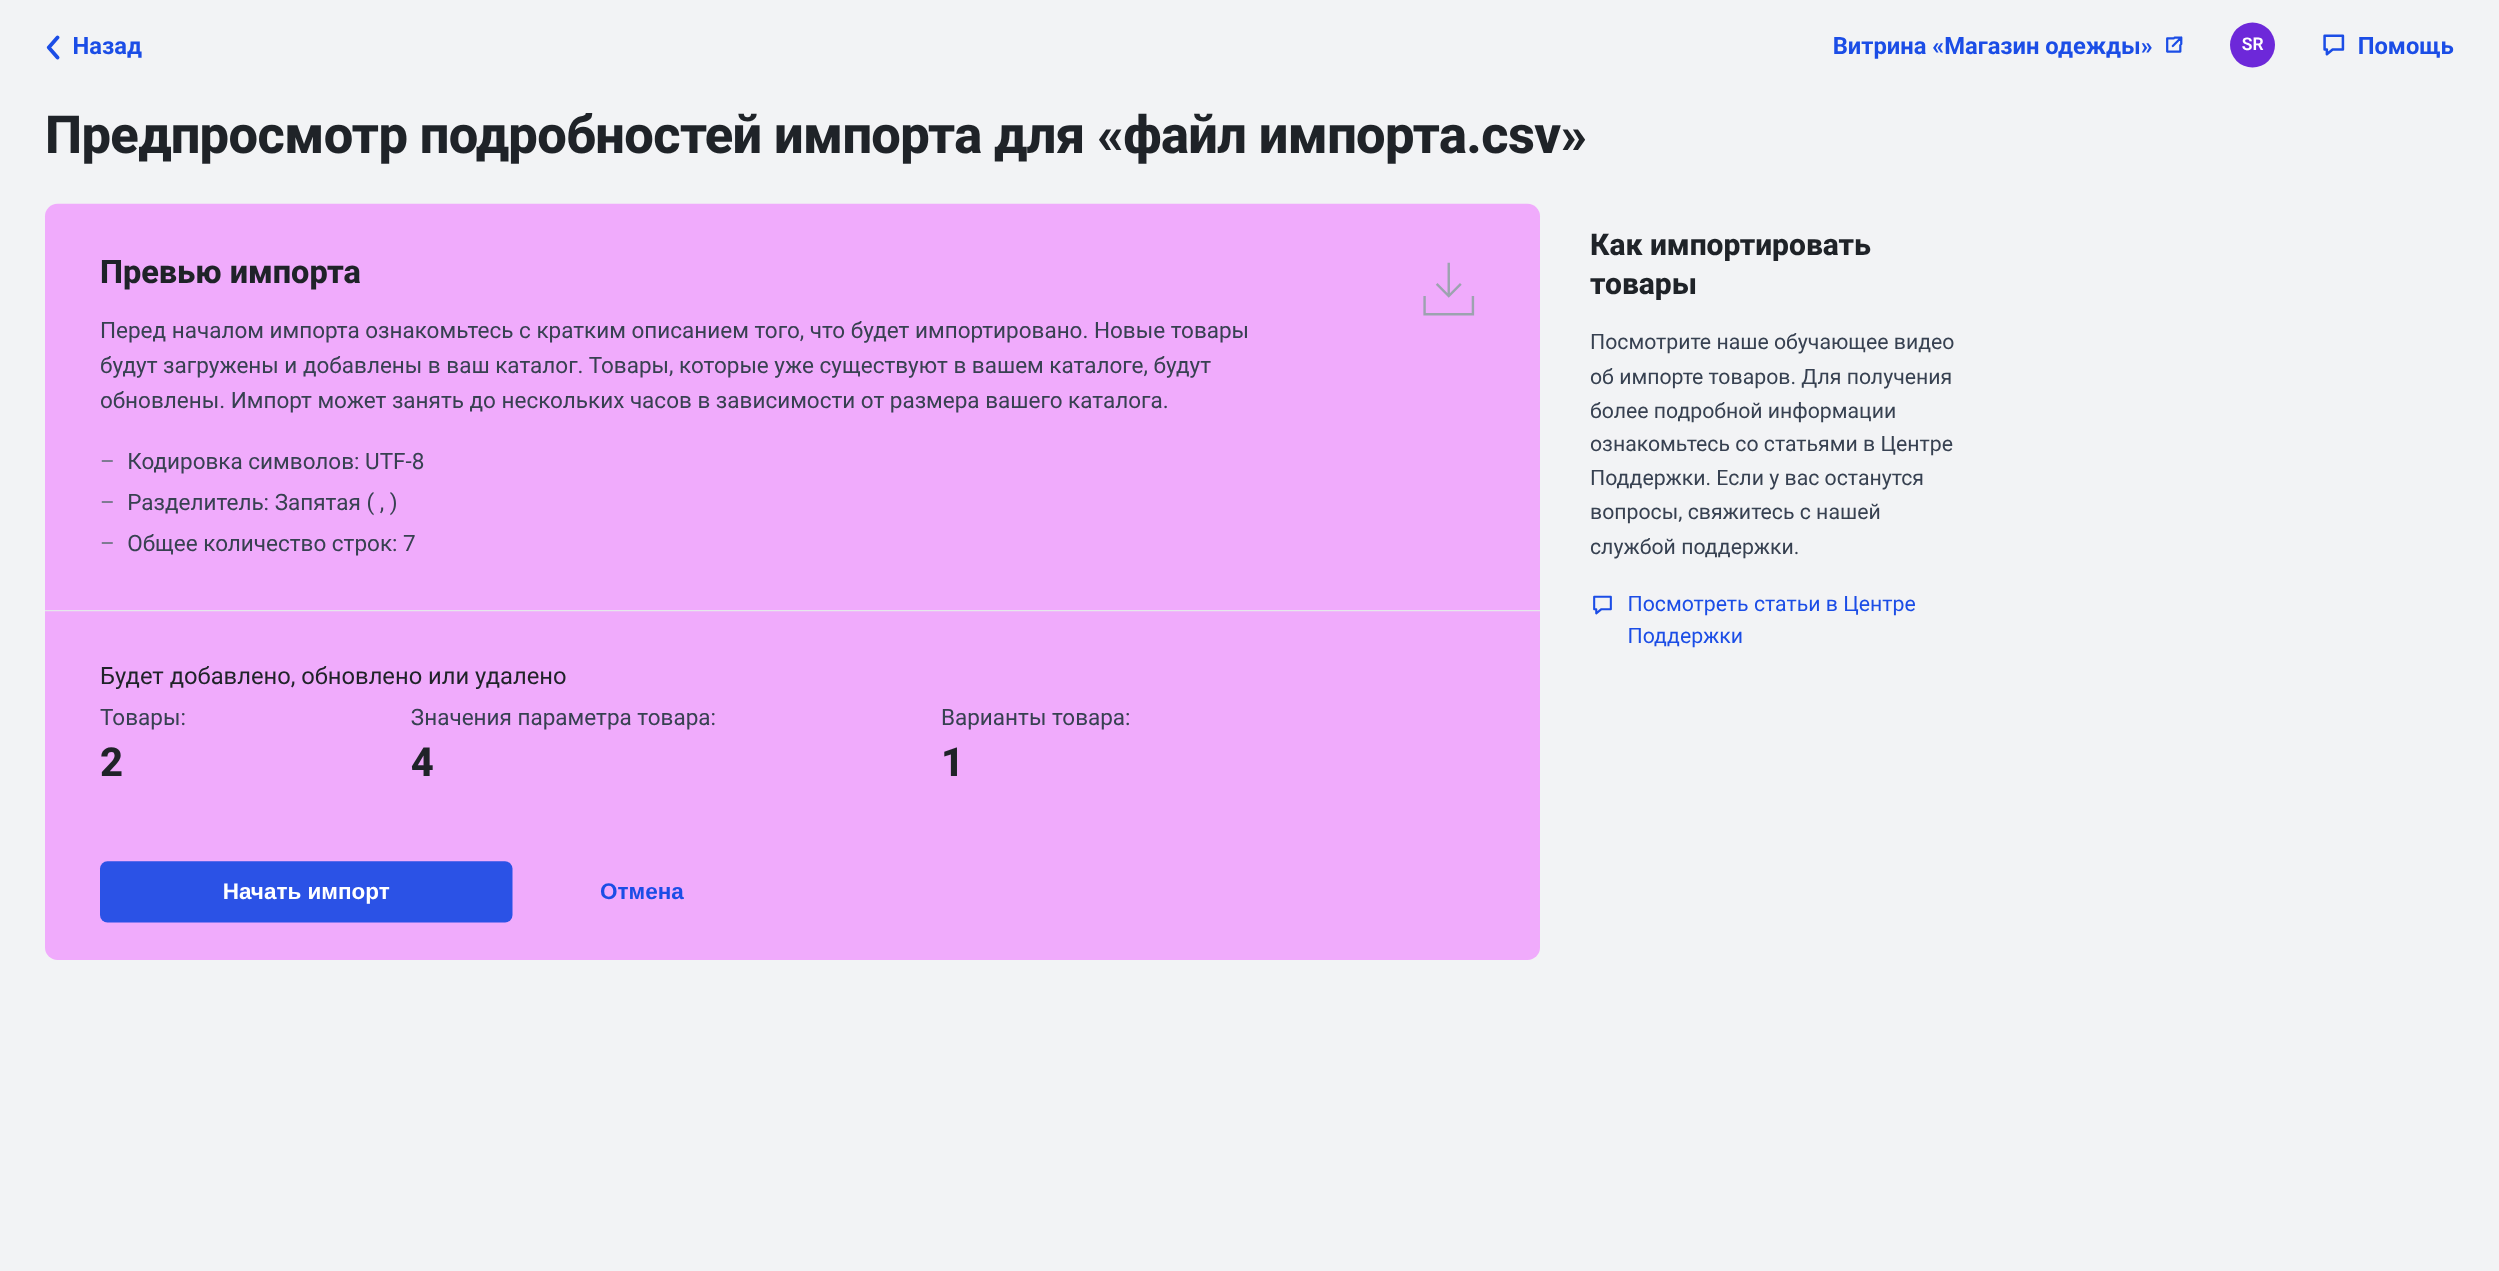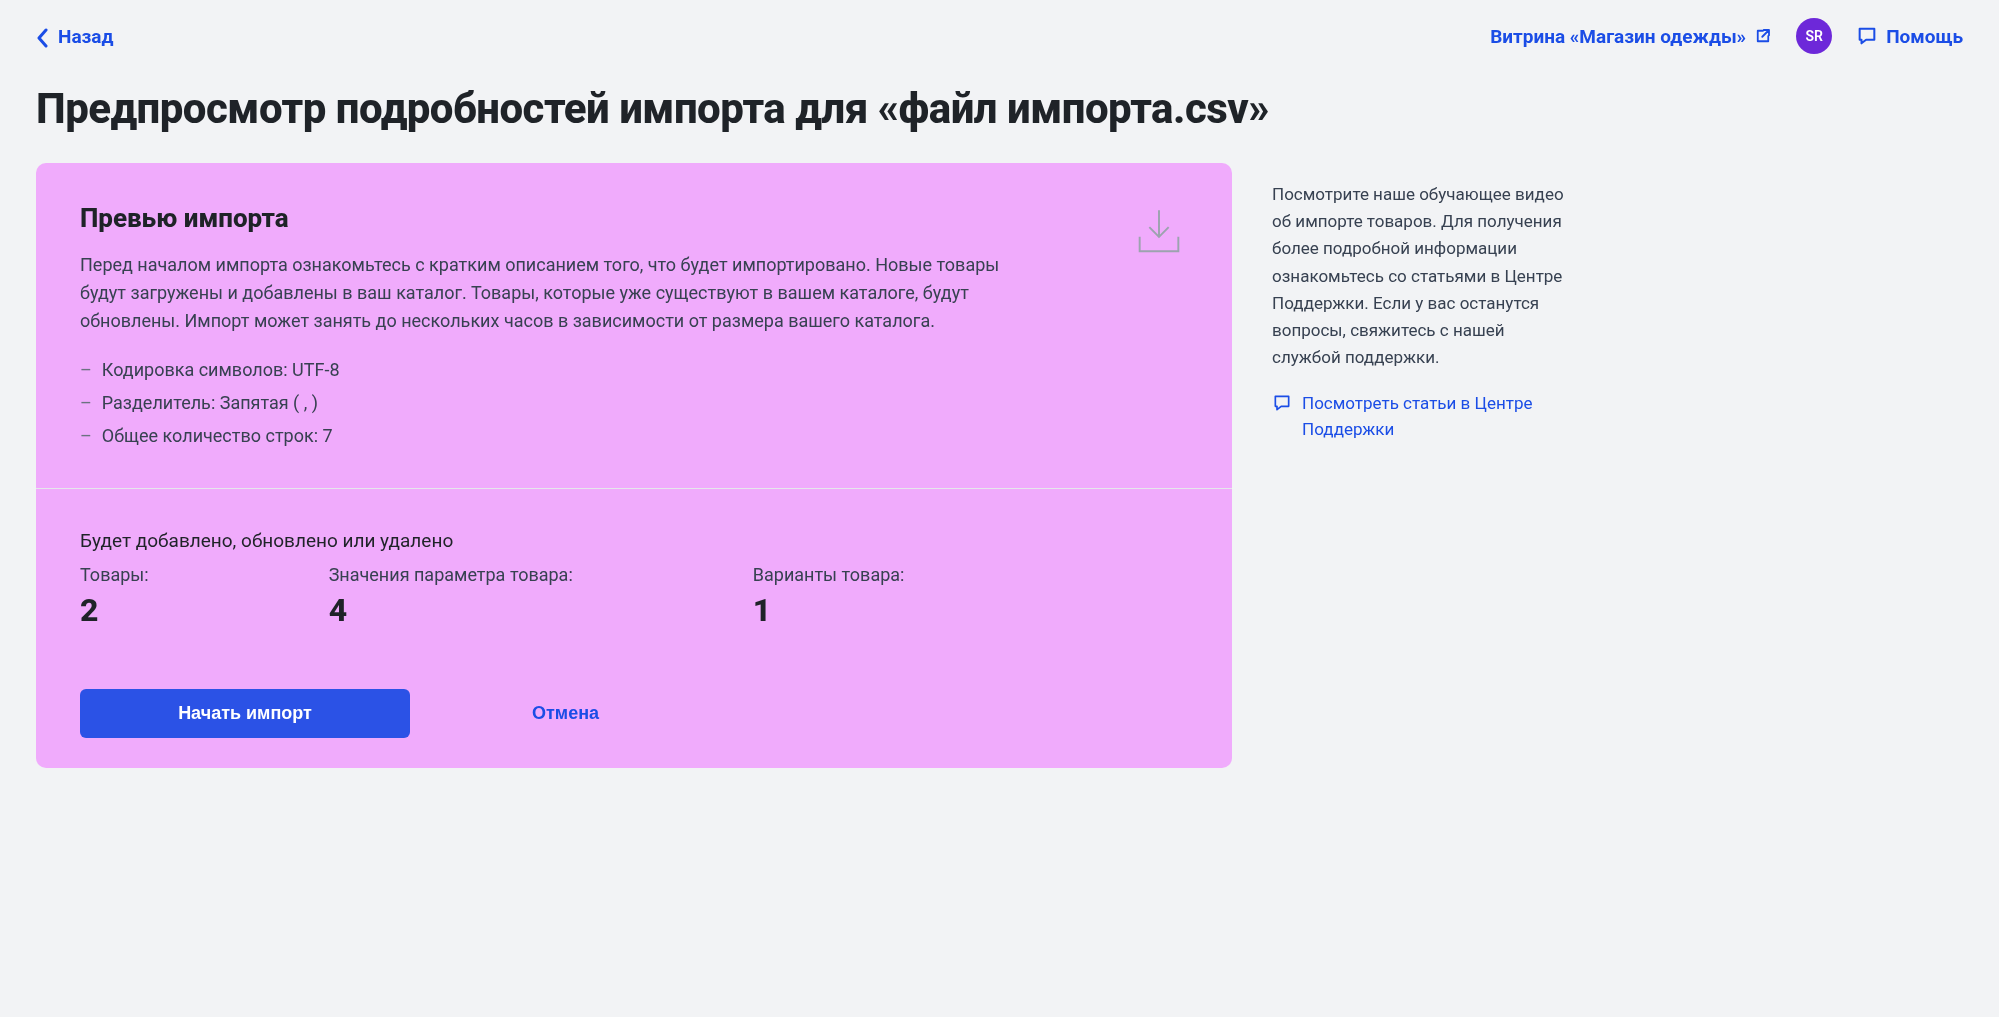--- a/index.html
+++ b/index.html
@@ -20,21 +20,21 @@
       gap: 10px;
       color: #1b4de6;
       font-weight: 700;
       font-size: 19px;
       cursor: pointer;
     }
     .back-btn svg { width: 12px; height: 20px; }
     .top-right {
       display: flex;
       align-items: center;
-      gap: 24px;
+      gap: 36px;
     }
     .vitrina-link {
       display: flex;
       align-items: center;
       gap: 8px;
       color: #1b4de6;
       font-weight: 700;
       font-size: 19px;
       cursor: pointer;
     }
@@ -143,21 +143,21 @@
       margin-bottom: 6px;
     }
     .stat-item .stat-value {
       font-size: 32px;
       font-weight: 800;
       color: #1f2328;
     }
     .actions-row {
       display: flex;
       align-items: center;
-      gap: 90px;
+      gap: 38px;
     }
     .btn-primary {
       background: #2b52e6;
       color: #fff;
       border: none;
       border-radius: 6px;
       padding: 14px 30px;
       font-size: 18px;
       font-weight: 700;
       cursor: pointer;
@@ -269,20 +269,21 @@
         </div>
       </div>
       <div class="actions-row">
         <button class="btn-primary">Начать импорт</button>
         <button class="btn-cancel">Отмена</button>
       </div>
     </div>
   </div>
 
   <div class="sidebar">
+    <div class="sb-title">Как импортировать товары</div>
     <div class="sb-text">Посмотрите наше обучающее видео об импорте товаров. Для получения более подробной информации ознакомьтесь со статьями в Центре Поддержки. Если у вас останутся вопросы, свяжитесь с нашей службой поддержки.</div>
     <div class="sb-link">
       <svg viewBox="0 0 24 24">
           <path d="M4 4 h16 v12 h-9 l-5 4 v-4 h-2 z" stroke="#1b4de6" stroke-width="2" fill="none" stroke-linejoin="round"></path>
         </svg>
       <span>Посмотреть статьи в Центре Поддержки</span>
     </div>
   </div>
 </div>
 

